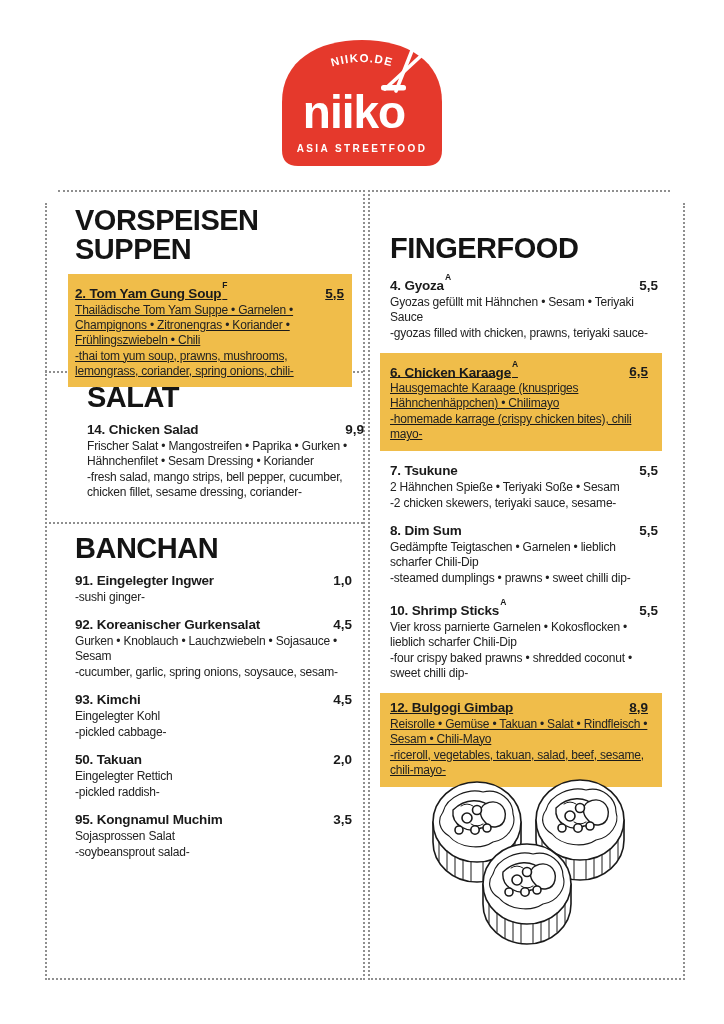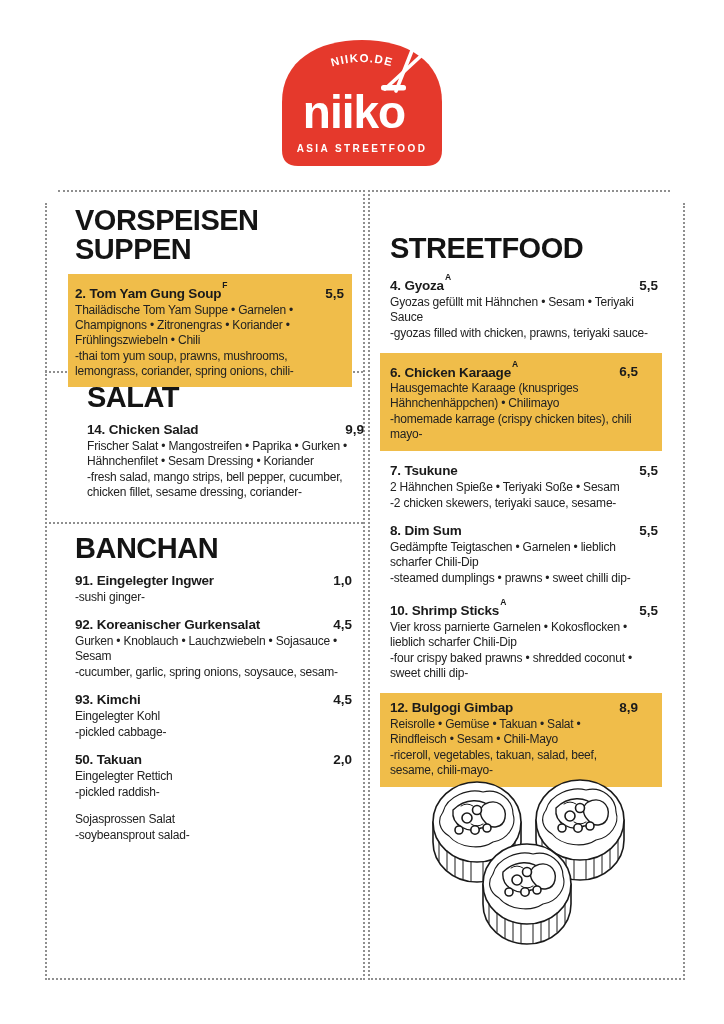--- a/index.html
+++ b/index.html
@@ -29,22 +29,22 @@
   .sec-title{margin:0 0 10px 0;font-size:29px;line-height:29px;font-weight:800;letter-spacing:-0.5px;color:#141414;}
   .sec-title .tline{display:block;}
 
   .item{margin-bottom:12px;}
   .row{display:flex;justify-content:space-between;align-items:baseline;}
   .iname{font-weight:bold;font-size:13.5px;line-height:16px;letter-spacing:-0.2px;}
   .iname sup{font-size:8.5px;font-weight:bold;position:relative;top:-4px;margin-left:1px;}
   .iprice{font-weight:bold;font-size:13.5px;margin-left:8px;white-space:nowrap;}
   .idesc{font-size:12px;line-height:15px;letter-spacing:-0.2px;color:#222;margin-top:1px;}
 
-  .hl{background:#F0BD4A;padding:7px 8px 8px 7px;margin-left:-7px;margin-right:0;}
-  .secR .hl{margin-left:-10px;margin-right:-4px;padding:7px 24px 9px 10px;margin-top:8px;}
+  .hl{background:#F0BD4A;padding:7px 8px 8px 7px;margin-left:-7px;margin-right:0;text-decoration:underline;}
+  .secR .hl{margin-left:-10px;margin-right:-4px;padding:7px 14px 9px 10px;margin-top:8px;}
 
   
   .illo{position:absolute;left:420px;top:762px;width:220px;height:192px;}
 </style>
 </head>
 <body>
 
 <div class="page">
 
   <div class="logo">
@@ -129,28 +129,32 @@
     </div>
     <div class="item">
       <div class="row">
         <span class="iname">50. Takuan</span>
         <span class="iprice">2,0</span>
       </div>
       <div class="idesc">Eingelegter Rettich</div>
       <div class="idesc">-pickled raddish-</div>
     </div>
     <div class="item">
+      <div class="row">
+        <span class="iname">95. Kongnamul Muchim</span>
+        <span class="iprice">3,5</span>
+      </div>
       <div class="idesc">Sojasprossen Salat</div>
       <div class="idesc">-soybeansprout salad-</div>
     </div>
   </div>
 
   <div class="seccontent secR">
     <h2 class="sec-title">
-      <span class="tline">STREETFOOD</span>
+      <span class="tline">FINGERFOOD</span>
     </h2>
 
     <div class="item">
       <div class="row">
         <span class="iname"><span>4. Gyoza</span><sup>A</sup></span>
         <span class="iprice">5,5</span>
       </div>
       <div class="idesc">Gyozas gefüllt mit Hähnchen • Sesam • Teriyaki Sauce</div>
       <div class="idesc">-gyozas filled with chicken, prawns, teriyaki sauce-</div>
     </div>

